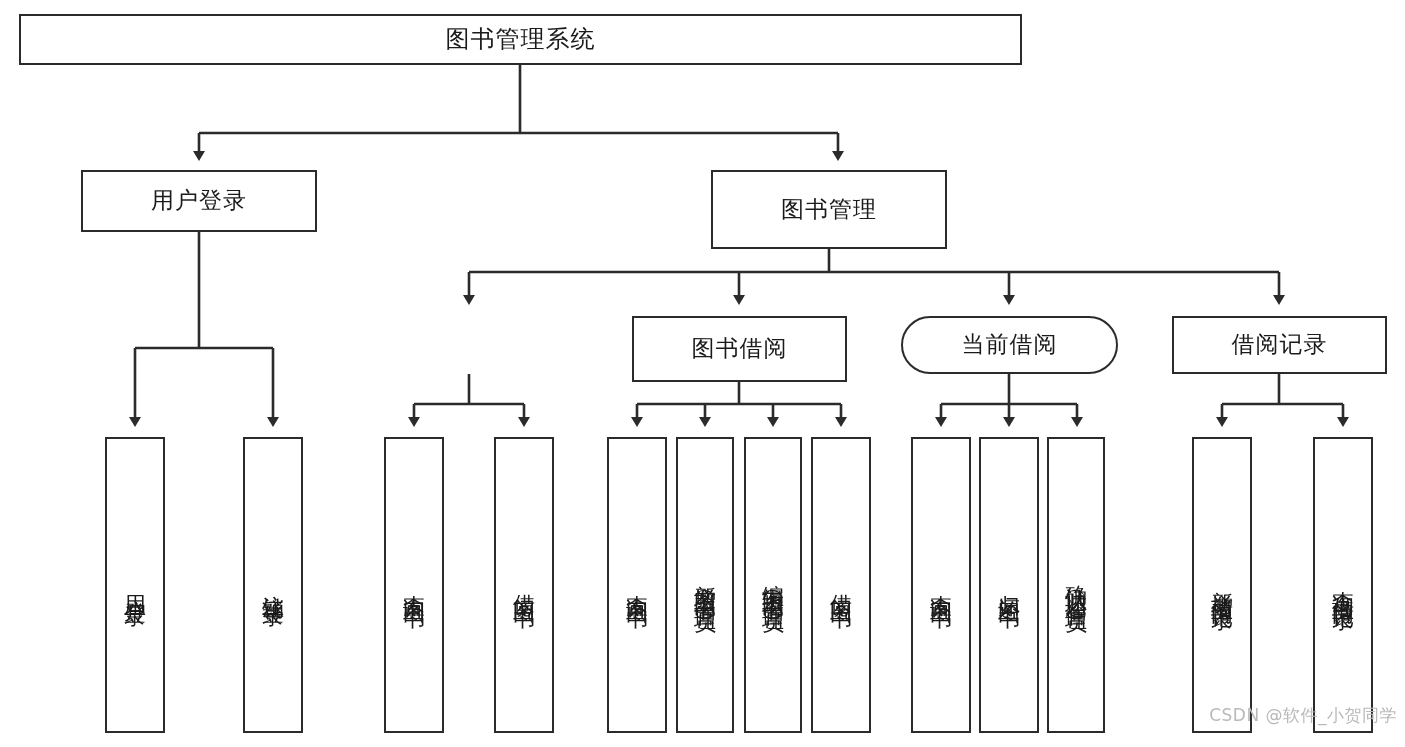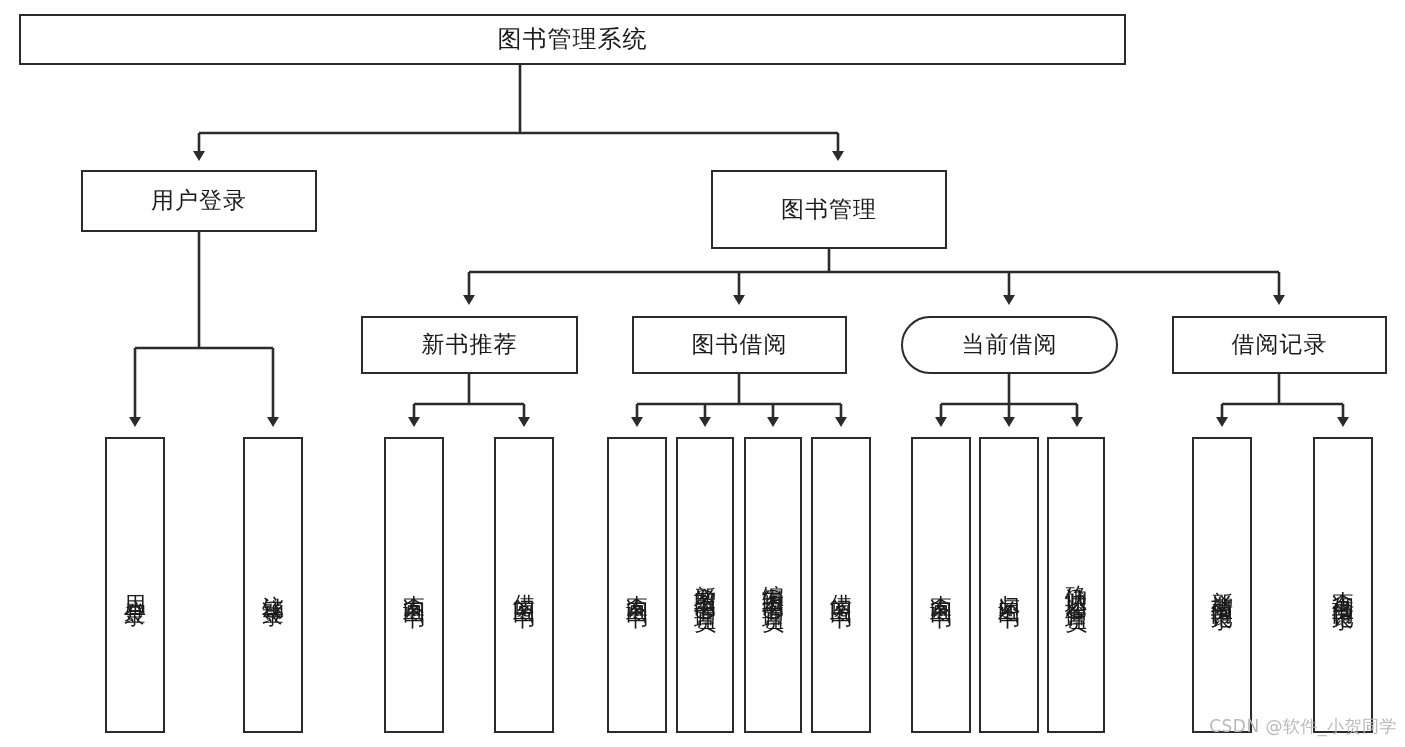--- a/index.html
+++ b/index.html
@@ -50,21 +50,21 @@
   #wires{
     position:absolute;
     left:0;top:0;
     width:1405px;height:747px;
     pointer-events:none;
   }
   
   #watermark{
     position:absolute;
     right:8px;
-    bottom:9px;
+    bottom:20px;
     font-size:17px;
     color:#b9b9b9;
     letter-spacing:0.5px;
     white-space:nowrap;
     font-family:"DejaVu Sans","Liberation Sans",sans-serif;
   }
 </style>
 </head>
 <body>
 
@@ -113,37 +113,34 @@
       <path d="M1009,404 L1009,418" marker-end="url(#arrow)"></path>
       <path d="M1077,404 L1077,418" marker-end="url(#arrow)"></path>
 
       <path d="M1279,374 L1279,404"></path>
       <path d="M1222,404 L1343,404"></path>
       <path d="M1222,404 L1222,418" marker-end="url(#arrow)"></path>
       <path d="M1343,404 L1343,418" marker-end="url(#arrow)"></path>
     </g>
   </svg>
 
-  <div class="node h root" style="left:19px;top:14px;width:1107px;height:51px;">
+  <div class="node h root" style="left:19px;top:14px;width:1003px;height:51px;">
     <span>图书管理系统</span>
   </div>
 
   <div class="node h" style="left:81px;top:170px;width:236px;height:62px;">
     <span>用户登录</span>
   </div>
 
   <div class="node h" style="left:711px;top:170px;width:236px;height:79px;">
     <span>图书管理</span>
   </div>
 
-  <div class="node h" style="left:361px;top:316px;width:217px;height:58px;">
-    <span>新书推荐</span>
-  </div>
-
-  <div class="node h" style="left:632px;top:316px;width:215px;height:58px;">
+
+  <div class="node h" style="left:632px;top:316px;width:215px;height:66px;">
     <span>图书借阅</span>
   </div>
 
   <div class="node h" style="left:901px;top:316px;width:217px;height:58px;border-radius:29px;">
     <span>当前借阅</span>
   </div>
 
   <div class="node h" style="left:1172px;top:316px;width:215px;height:58px;">
     <span>借阅记录</span>
   </div>

